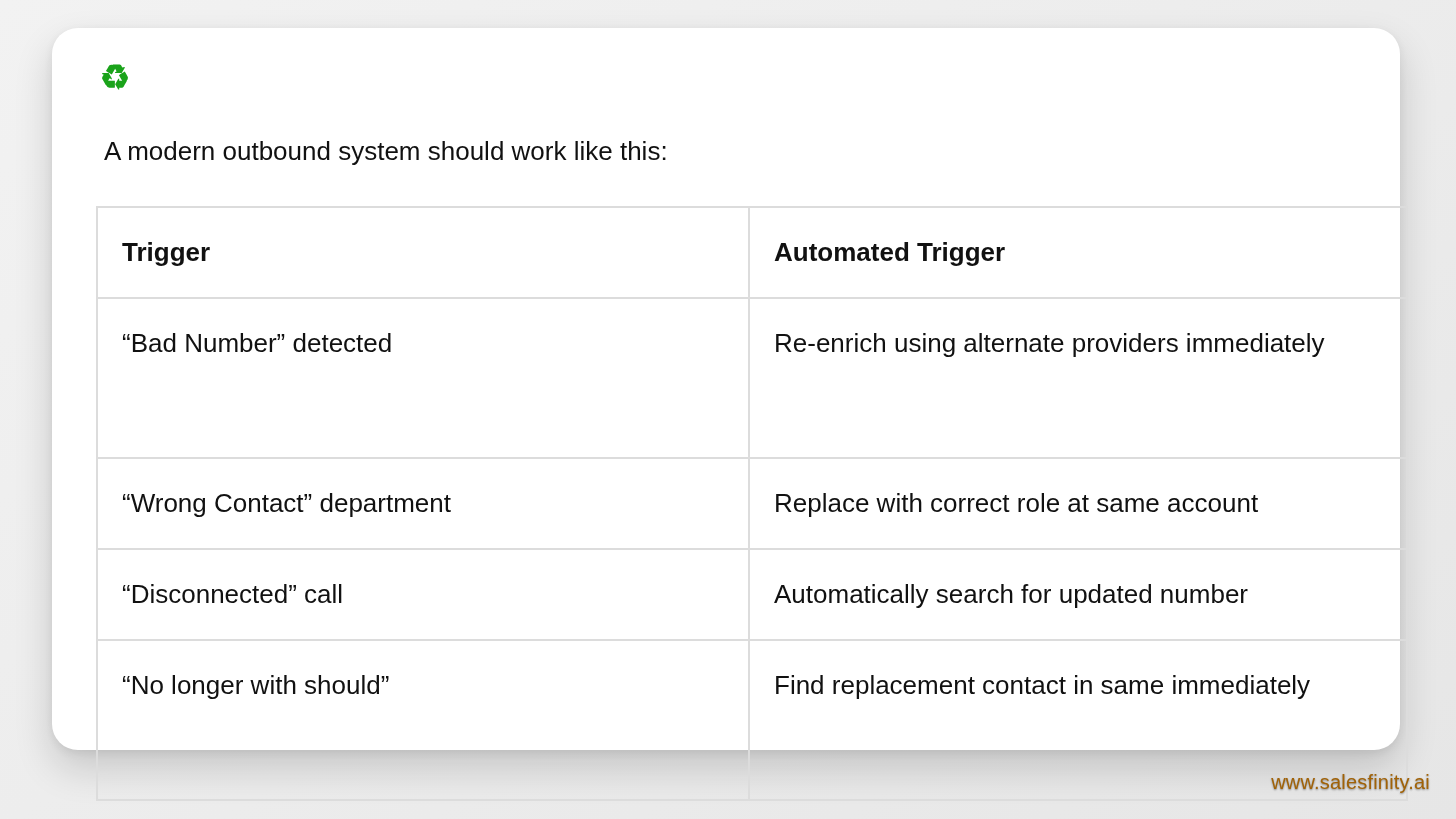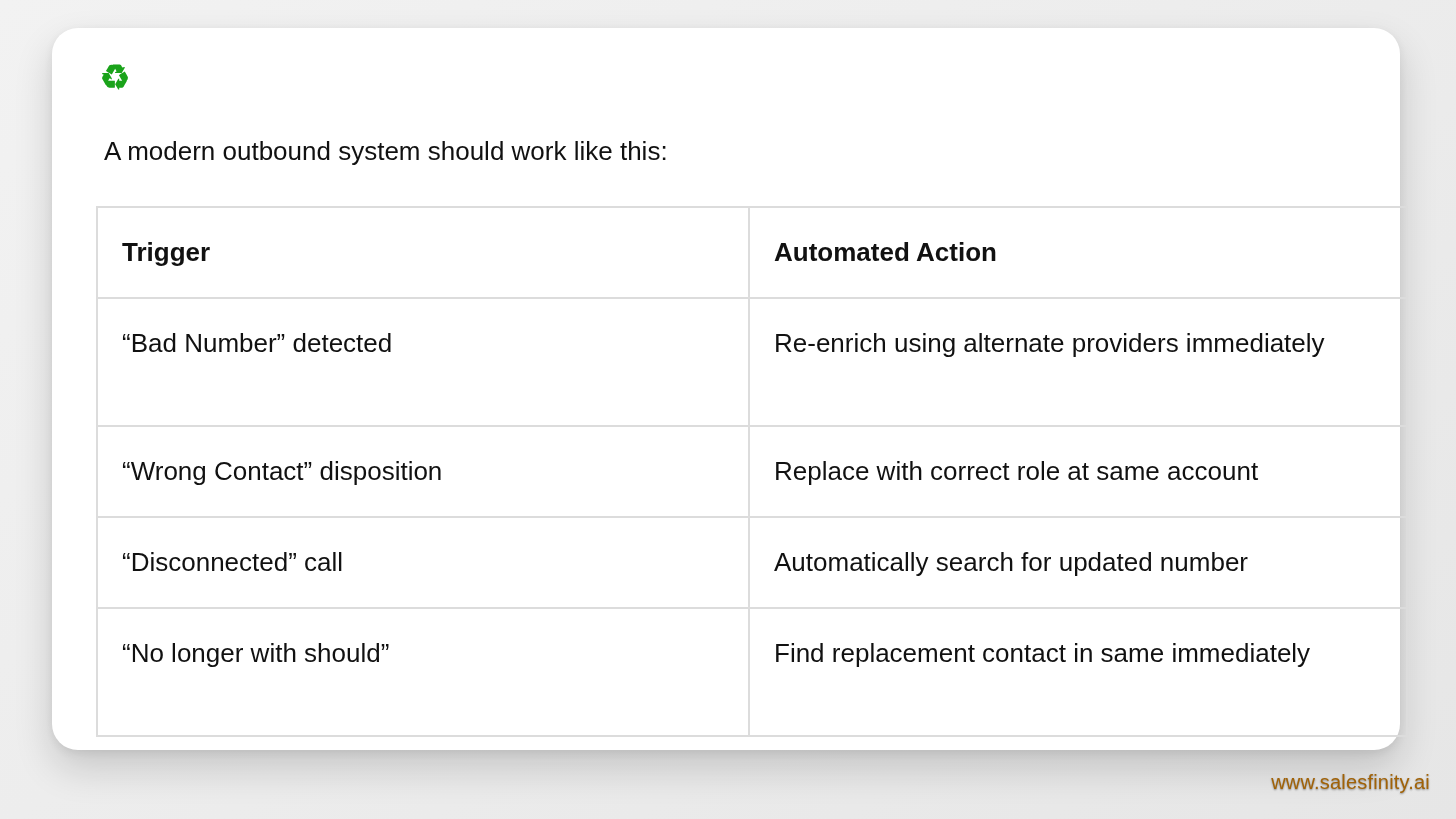--- a/index.html
+++ b/index.html
@@ -92,21 +92,21 @@
     height: 90px;
   }
 
   table.enrichment-table td {
     font-weight: normal;
   }
 
   table.enrichment-table col.col-trigger { width: 652px; }
   table.enrichment-table col.col-action   { width: 658px; }
 
-  tr.row-tall td { height: 128px; }
+  tr.row-tall td { height: 160px; }
   tr.row-short td { height: 89px; }
 
   .watermark {
     position: absolute;
     right: 26px;
     bottom: 25px;
     font-size: 20px;
     font-weight: normal;
     color: #a16207;
     text-shadow: 0 1px 2px rgba(0, 0, 0, 0.42);
@@ -128,30 +128,30 @@
 
     <div class="table-wrap">
       <table class="enrichment-table">
         <colgroup>
           <col class="col-trigger">
           <col class="col-action">
         </colgroup>
         <thead>
           <tr>
             <th>Trigger</th>
-            <th>Automated Action</th>
+            <th>Automated Trigger</th>
           </tr>
         </thead>
         <tbody>
           <tr class="row-tall">
             <td>“Bad Number” detected</td>
             <td>Re-enrich using alternate providers immediately</td>
           </tr>
           <tr class="row-short">
-            <td>“Wrong Contact” disposition</td>
+            <td>“Wrong Contact” department</td>
             <td>Replace with correct role at same account</td>
           </tr>
           <tr class="row-short">
             <td>“Disconnected” call</td>
             <td>Automatically search for updated number</td>
           </tr>
           <tr class="row-tall">
             <td>“No longer with should”</td>
             <td>Find replacement contact in same immediately</td>
           </tr>

